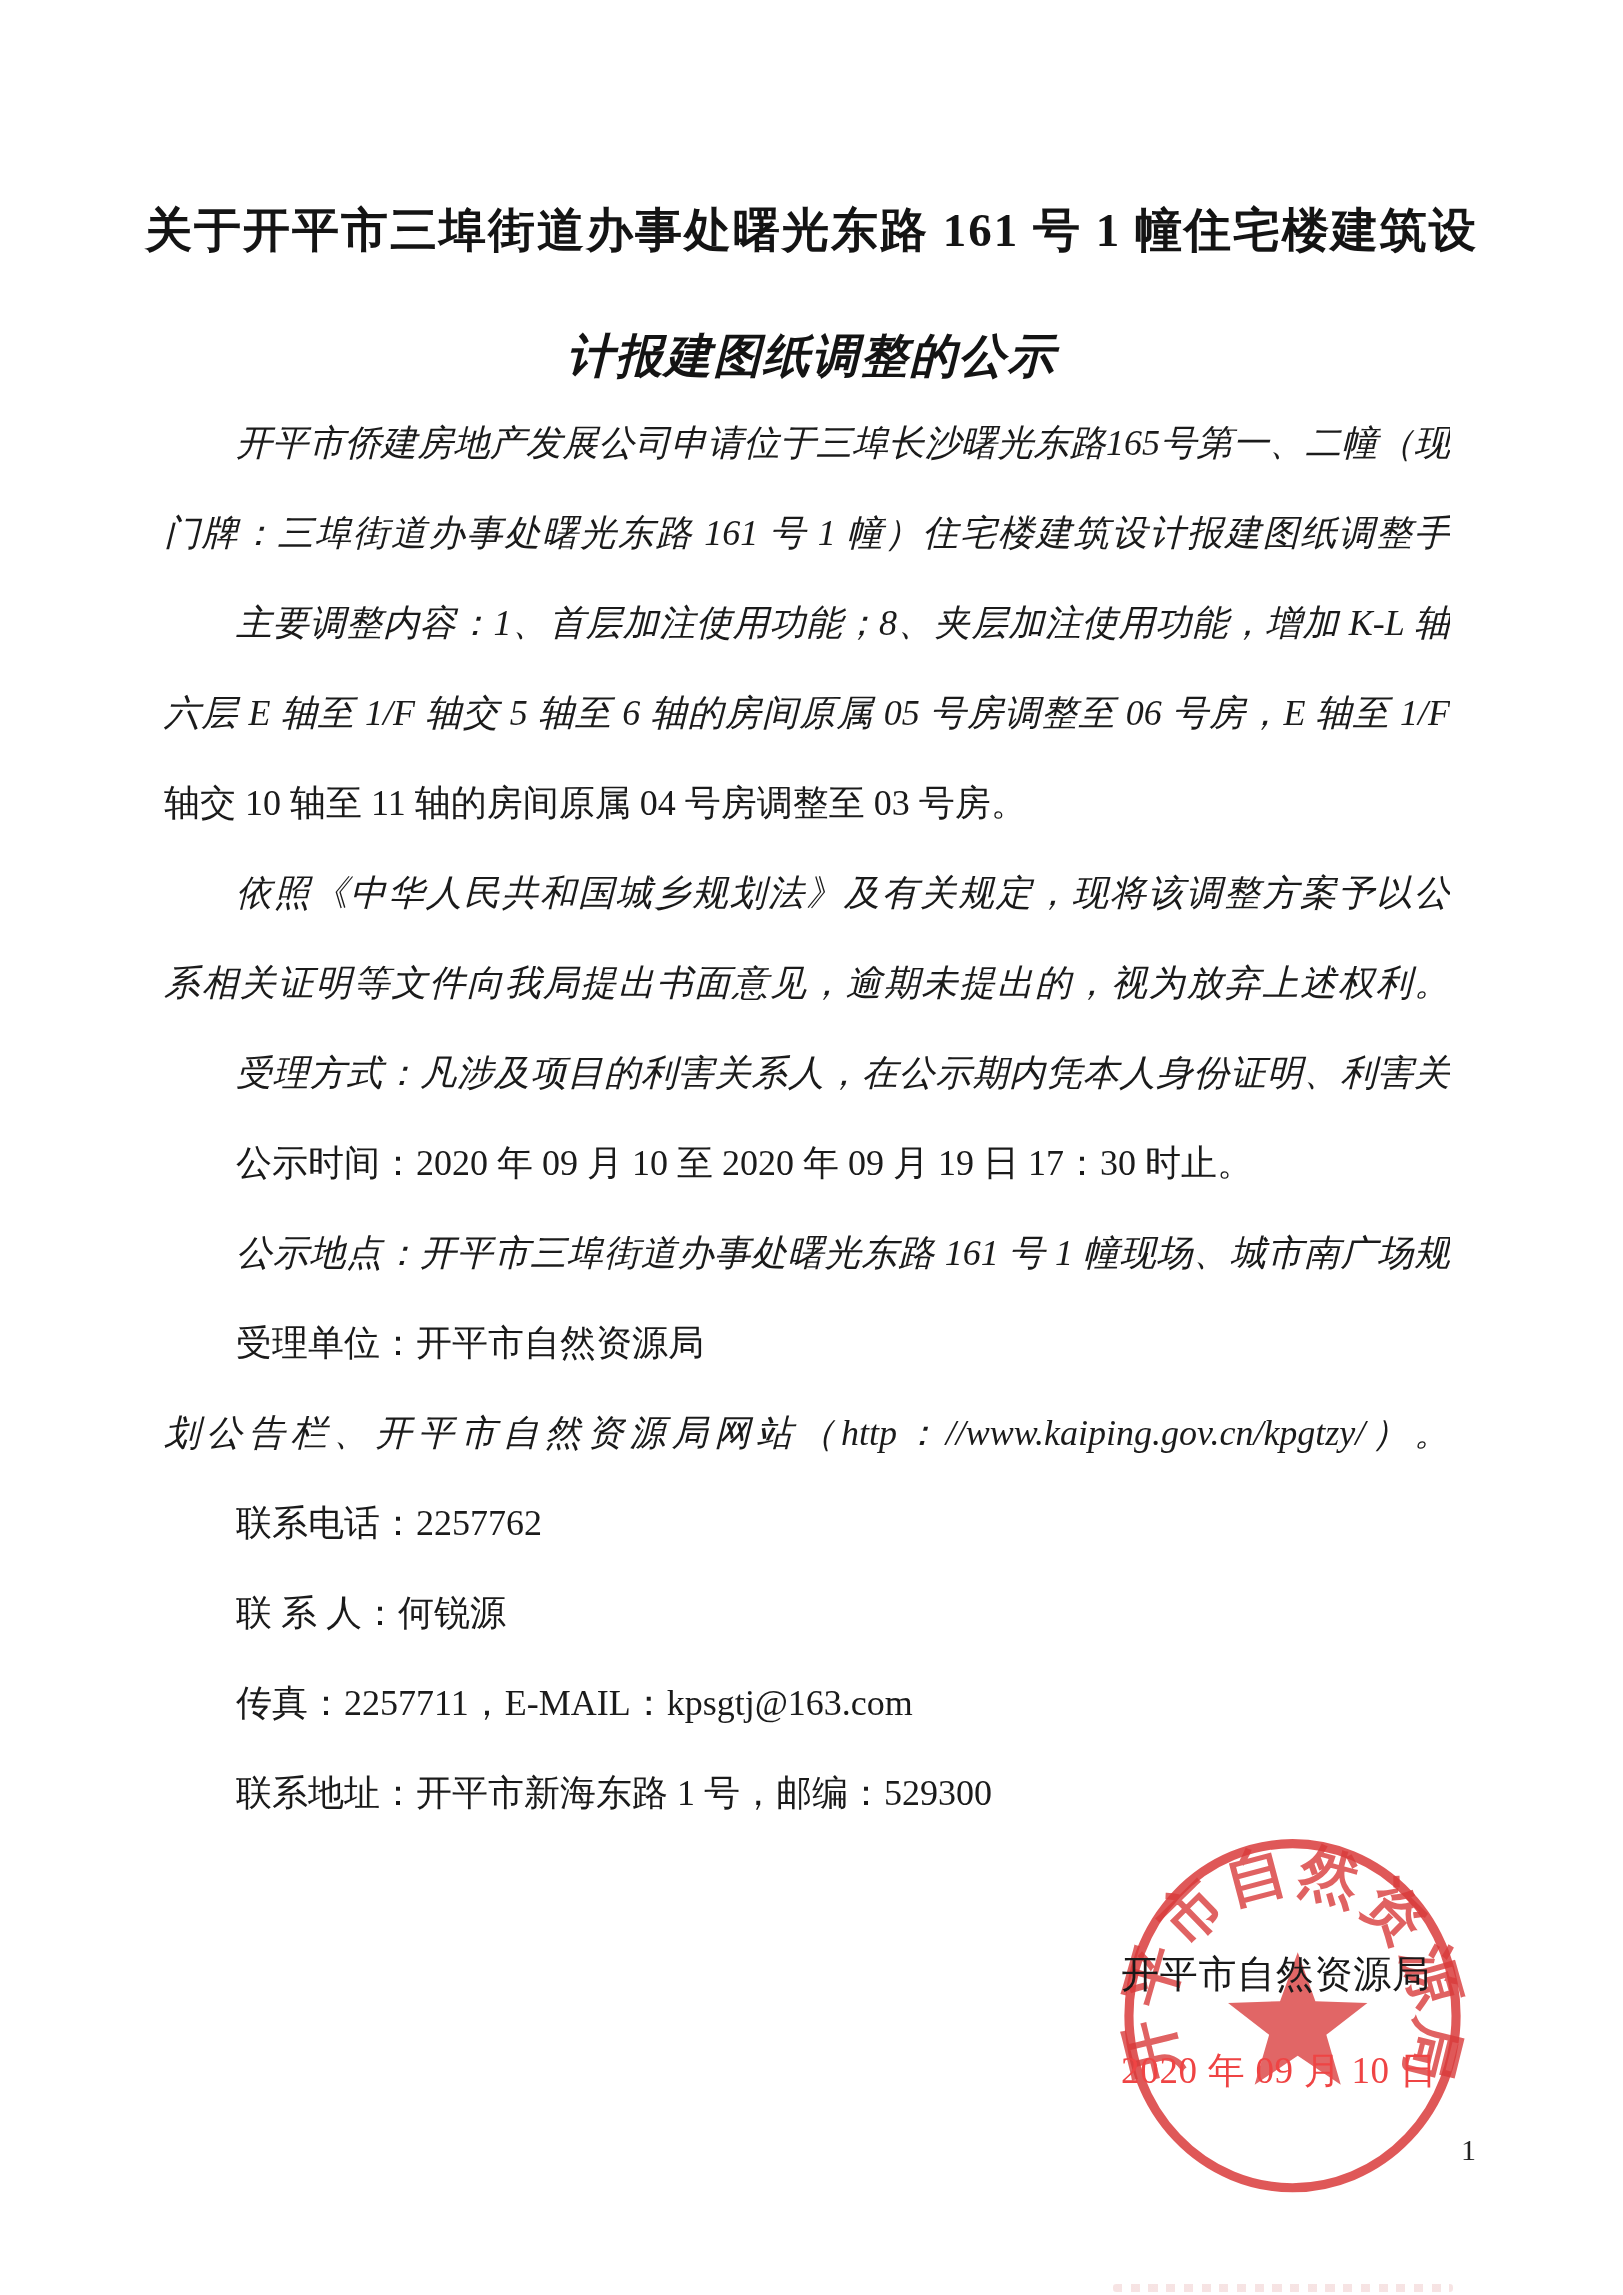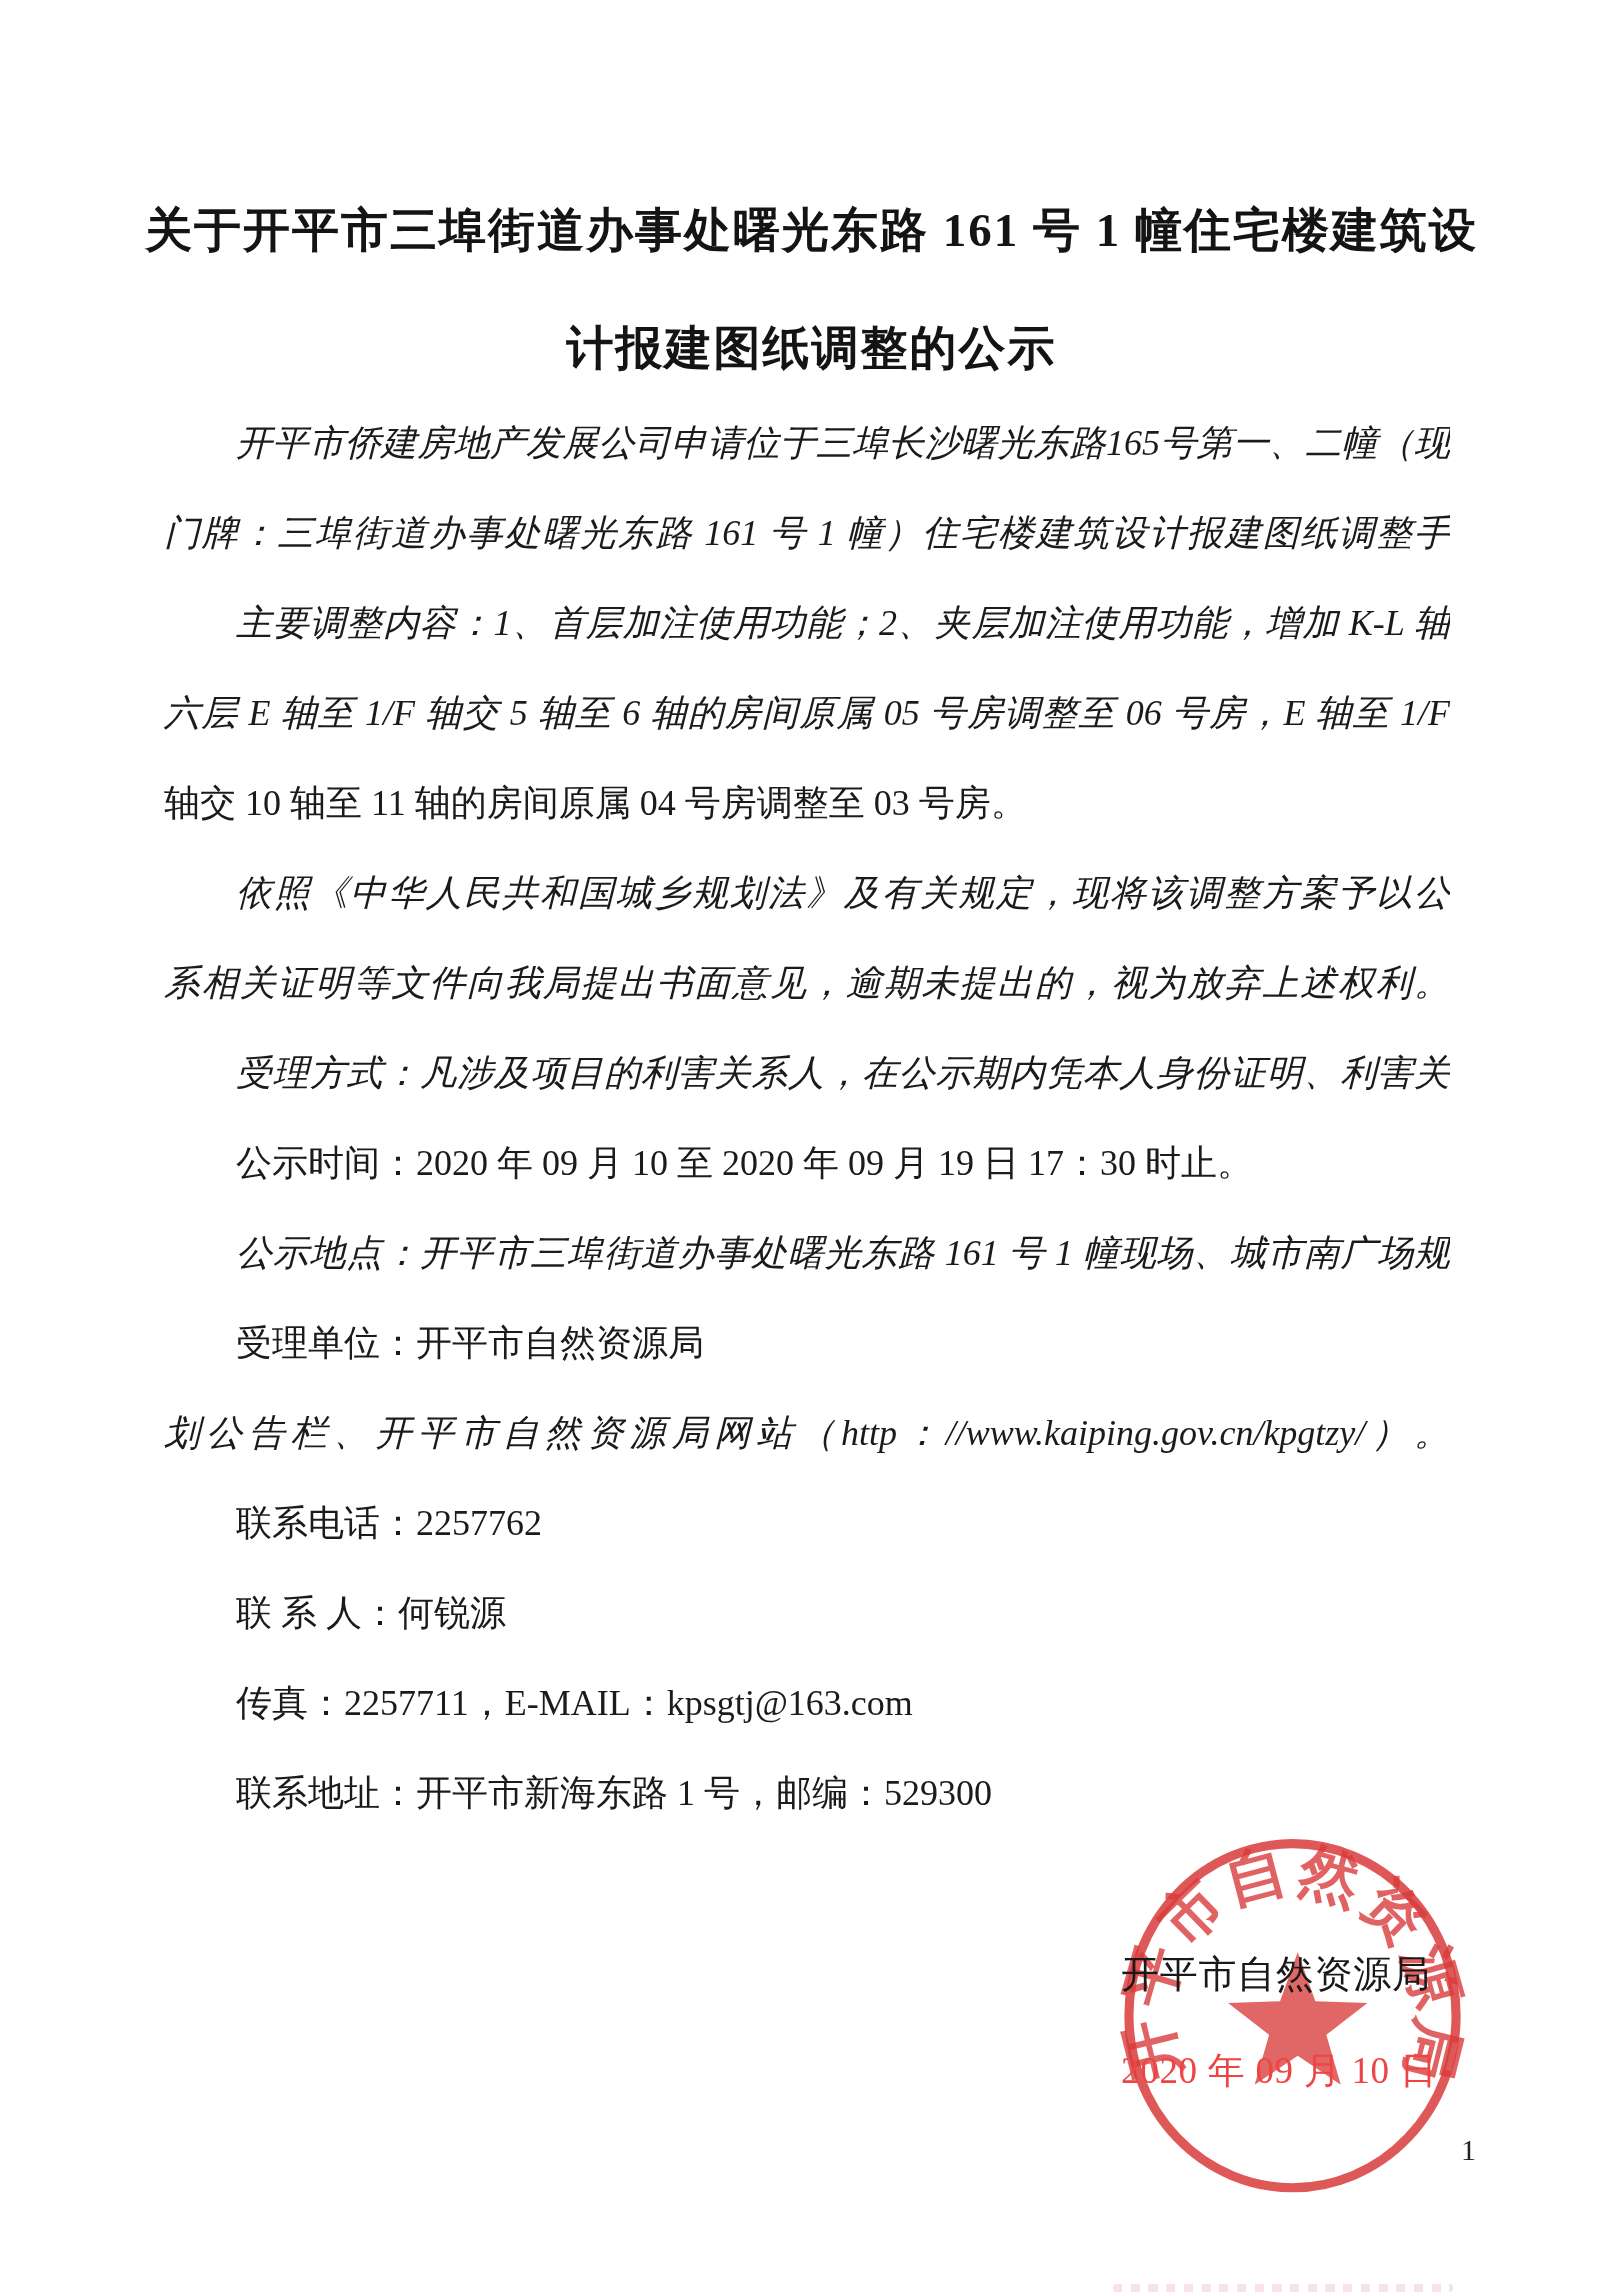--- a/index.html
+++ b/index.html
@@ -17,21 +17,21 @@
     position: absolute; left: 0; width: 100%;
     text-align: center;
     font-weight: 700;
     font-size: 47px;
     letter-spacing: 2px;
     line-height: 52px;
     color: #141414;
     white-space: nowrap;
   }
   #title-line-1 { top: 204px; }
-  #title-line-2 { top: 322px; }
+  #title-line-2 { top: 330px; font-style: italic; }
 
   .body-text {
     position: absolute;
     left: 164px; top: 398px;
     width: 1286px;
     font-size: 36px;
     color: #1b1b1b;
   }
   .line {
     height: 90px;
@@ -80,21 +80,21 @@
 <body>
 
 <div class="page">
 
   <div class="title-line" id="title-line-1">关于开平市三埠街道办事处曙光东路 161 号 1 幢住宅楼建筑设</div>
   <div class="title-line" id="title-line-2">计报建图纸调整的公示</div>
 
   <div class="body-text">
     <div class="line indent full">开平市侨建房地产发展公司申请位于三埠长沙曙光东路165号第一、二幢（现</div>
     <div class="line full">门牌：三埠街道办事处曙光东路 161 号 1 幢）住宅楼建筑设计报建图纸调整手续。</div>
-    <div class="line indent full">主要调整内容：1、首层加注使用功能；2、夹层加注使用功能，增加 K-L 轴</div>
+    <div class="line indent full">主要调整内容：1、首层加注使用功能；8、夹层加注使用功能，增加 K-L 轴</div>
     <div class="line full">六层 E 轴至 1/F 轴交 5 轴至 6 轴的房间原属 05 号房调整至 06 号房，E 轴至 1/F</div>
     <div class="line">轴交 10 轴至 11 轴的房间原属 04 号房调整至 03 号房。</div>
     <div class="line indent full">依照《中华人民共和国城乡规划法》及有关规定，现将该调整方案予以公示。</div>
     <div class="line full">系相关证明等文件向我局提出书面意见，逾期未提出的，视为放弃上述权利。</div>
     <div class="line indent full">受理方式：凡涉及项目的利害关系人，在公示期内凭本人身份证明、利害关</div>
     <div class="line indent">公示时间：2020 年 09 月 10 至 2020 年 09 月 19 日 17：30 时止。</div>
     <div class="line indent full">公示地点：开平市三埠街道办事处曙光东路 161 号 1 幢现场、城市南广场规</div>
     <div class="line indent">受理单位：开平市自然资源局</div>
     <div class="line full">划公告栏、开平市自然资源局网站（http：//www.kaiping.gov.cn/kpgtzy/）。</div>
     <div class="line indent">联系电话：2257762</div>

